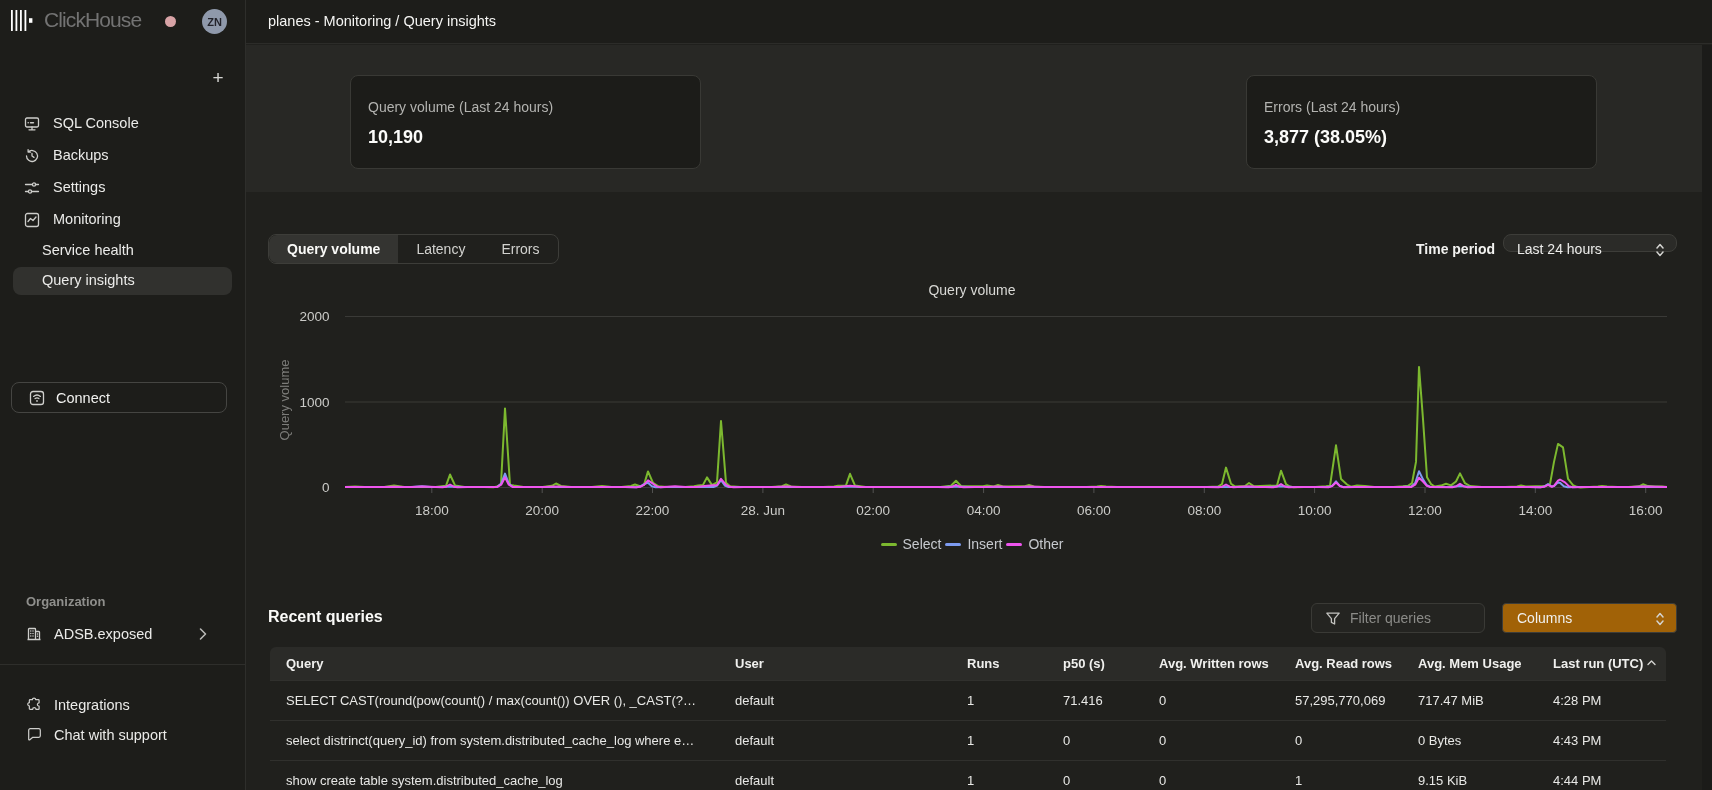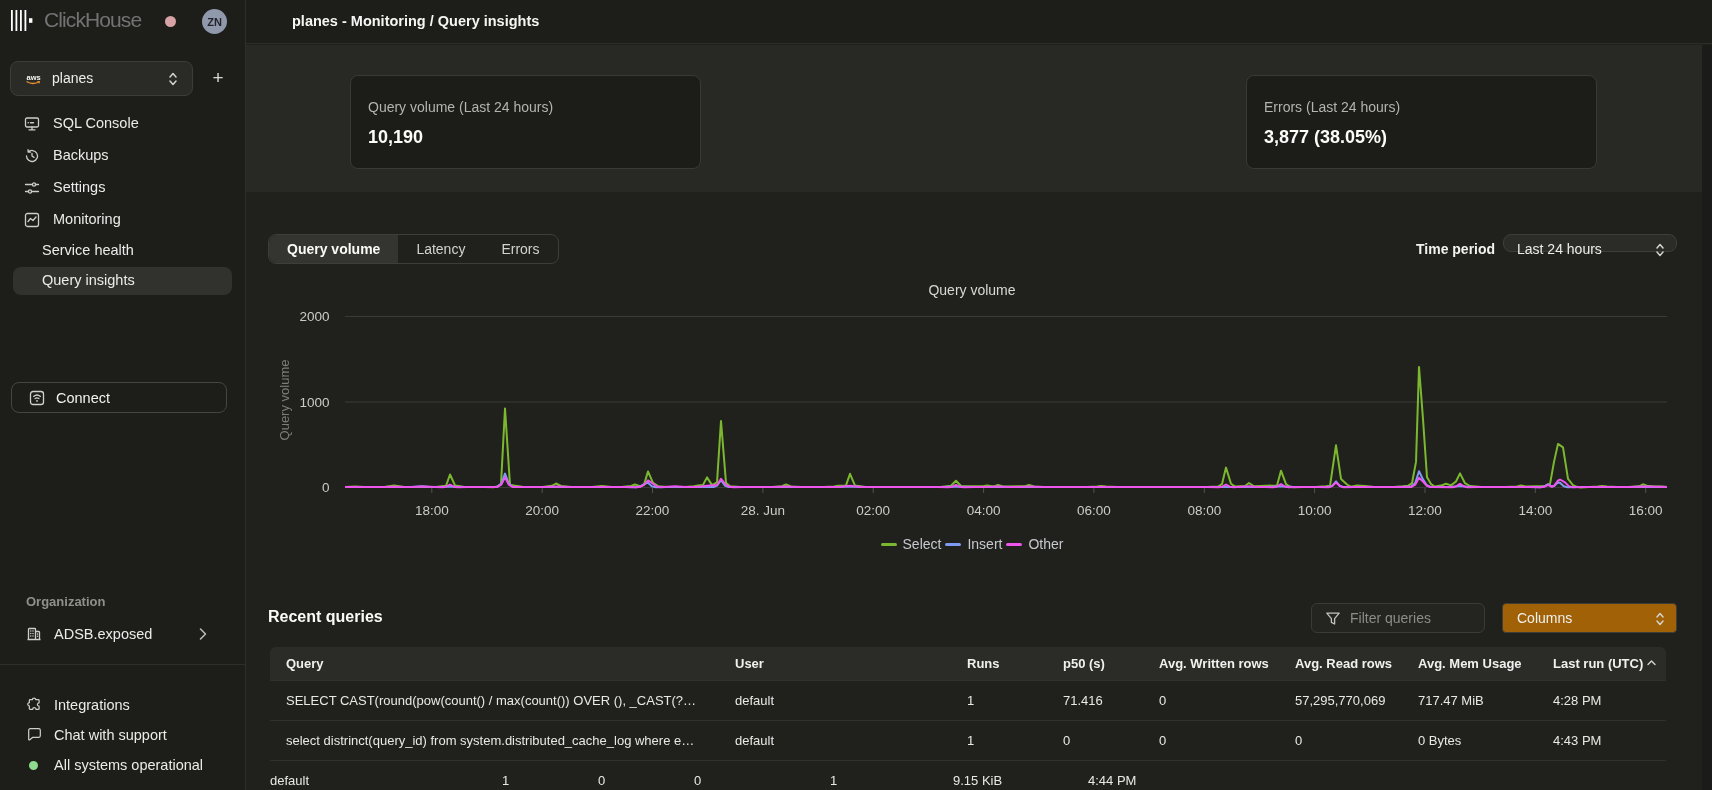--- a/index.html
+++ b/index.html
@@ -41,21 +41,21 @@
 .org-row .tx { position:absolute; left:54px; top:4px; font-size:14.5px; color:#ebebe9; }
 .org-row .chev { position:absolute; left:199px; top:5px; color:#b9b9b6; }
 .sb-div { position:absolute; left:0; top:664px; width:245px; border-top:1px solid #2e2e2b; }
 .bot-item { position:absolute; left:0; width:245px; height:26px; }
 .bot-item .ic { position:absolute; left:27px; top:4px; width:15px; height:15px; color:#cdcdca; }
 .bot-item .tx { position:absolute; left:54px; top:4px; font-size:14.5px; color:#ebebe9; }
 .gdot { position:absolute; left:29px; top:8px; width:9px; height:9px; border-radius:50%; background:#8fdc8f; }
 .main { position:absolute; left:246px; top:0; width:1466px; height:790px; }
 .topbar { position:absolute; left:0; top:0; width:1466px; height:44px; background:#1d1d1a;
   border-bottom:1px solid #2c2c29; }
-.topbar .title { position:absolute; left:22px; top:13px; font-size:14.5px; font-weight:bold; color:#f5f5f3;margin-left:24px; }
+.topbar .title { position:absolute; left:22px; top:13px; font-size:14.5px; font-weight:normal; color:#f5f5f3; }
 .panel { position:absolute; left:0; top:45px; width:1456px; height:147px; background:#282825; }
 .panel-dots { position:absolute; inset:0; }
 .gutter { position:absolute; left:1456px; top:45px; width:10px; height:745px; background:#1b1b19; }
 .card { position:absolute; top:30px; width:351px; height:94px; background:#1c1c19;
   border:1px solid #393935; border-radius:8px; }
 .card .t { position:absolute; left:17px; top:23px; font-size:14px; color:#b3b3b0; }
 .card .v { position:absolute; left:17px; top:51px; font-size:18px; font-weight:bold; color:#fcfcfa; }
 .content { position:absolute; left:0; top:192px; width:1456px; height:598px; background:#20201d; }
 </style>
 </head>
@@ -108,33 +108,20 @@
       <rect x="0" y="0" width="1.8" height="21" fill="#fff"></rect>
       <rect x="4.5" y="0" width="1.8" height="21" fill="#fff"></rect>
       <rect x="9" y="0" width="1.8" height="21" fill="#fff"></rect>
       <rect x="13.5" y="0" width="1.8" height="21" fill="#fff"></rect>
       <rect x="18" y="8.2" width="3.4" height="4.6" fill="#fff"></rect>
     </svg>
     <div class="ch-name">ClickHouse</div>
     <div class="dot-pink"></div>
     <div class="avatar">ZN</div>
   </div>
-  <div class="svc-select">
-    <svg class="aws" width="16" height="13" viewBox="0 0 16 13">
-      <text x="1.5" y="8" font-size="7.5" font-weight="bold" fill="#f5f5f3" font-family="Liberation Sans">aws</text>
-      <path d="M1.5 9.5 Q8 13.4 14.5 9.5" stroke="#e8912d" stroke-width="1.4" fill="none"></path>
-      <path d="M14.5 9.5 l-2.2 0.4 m2.2 -0.4 l-0.6 1.9" stroke="#e8912d" stroke-width="1.1" fill="none"></path>
-    </svg>
-    <div class="nm">planes</div>
-    <div class="chev">
-        <svg width="10" height="16" viewBox="0 0 10 16">
-          <path d="M2 6 L5 2.6 L8 6 M2 10 L5 13.4 L8 10" stroke="#d4d4d1" stroke-width="1.5" fill="none" stroke-linecap="round" stroke-linejoin="round"></path>
-        </svg>
-      </div>
-  </div>
   <div class="plusbtn">+</div>
   <div class="nav">
     <div class="nav-item">
         <span class="ic">
       <svg width="16" height="16" viewBox="0 0 16 16" fill="none" stroke="currentColor" stroke-width="1.3">
             <rect x="1.5" y="2" width="13" height="9" rx="1.4"></rect>
             <path d="M8 11 v2.4 M5 13.8 h6" stroke-linecap="round"></path>
             <path d="M4.2 6.8 h0.01 M6.6 6.8 h2.8" stroke-width="1.6" stroke-linecap="round"></path>
           </svg>
       </span>
@@ -201,24 +188,20 @@
     <span class="ic"><svg width="15" height="15" viewBox="0 0 16 16" fill="none" stroke="currentColor" stroke-width="1.3">
           <path d="M5.8 2.8 a1.7 1.7 0 1 1 3.4 0 h2.9 a0.8 0.8 0 0 1 0.8 0.8 v2.6 a1.7 1.7 0 1 0 0 3.6 v2.6 a0.8 0.8 0 0 1 -0.8 0.8 h-2.5 a1.7 1.7 0 1 0 -3.6 0 h-2.7 a0.8 0.8 0 0 1 -0.8 -0.8 v-2.9 a1.7 1.7 0 1 1 0 -3.4 v-2.5 a0.8 0.8 0 0 1 0.8 -0.8 z" stroke-linejoin="round"></path>
         </svg></span>
     <span class="tx">Integrations</span>
     </div>
   <div class="bot-item" style="top:723px;">
     <span class="ic"><svg width="15" height="15" viewBox="0 0 16 16" fill="none" stroke="currentColor" stroke-width="1.3">
           <path d="M1.8 3.4 a1.6 1.6 0 0 1 1.6 -1.6 h9.2 a1.6 1.6 0 0 1 1.6 1.6 v6 a1.6 1.6 0 0 1 -1.6 1.6 H6.2 L3 13.6 a0.7 0.7 0 0 1 -1.2 -0.55 z" stroke-linejoin="round"></path>
         </svg></span>
     <span class="tx">Chat with support</span>
-    </div>
-  <div class="bot-item" style="top:753px;">
-    <span class="gdot"></span>
-    <span class="tx">All systems operational</span>
     </div>
 </div>
 
 <div class="main">
   <div class="topbar">
       <div class="title">planes - Monitoring / Query insights</div>
     </div>
   <div class="panel">
       <div class="panel-dots"></div>
     <div class="card" style="left:104px;">
@@ -336,20 +319,21 @@
         <div class="c1">select distrinct(query_id) from system.distributed_cache_log where event_tim</div>
         <div class="c2">default</div>
           <div class="c3">1</div>
           <div class="c4">0</div>
         <div class="c5">0</div>
           <div class="c6">0</div>
           <div class="c7">0 Bytes</div>
           <div class="c8">4:43 PM</div>
       </div>
       <div class="trow">
+        <div class="c1">show create table system.distributed_cache_log</div>
         <div class="c2">default</div>
           <div class="c3">1</div>
           <div class="c4">0</div>
         <div class="c5">0</div>
           <div class="c6">1</div>
           <div class="c7">9.15 KiB</div>
           <div class="c8">4:44 PM</div>
       </div>
     </div>
   </div>

